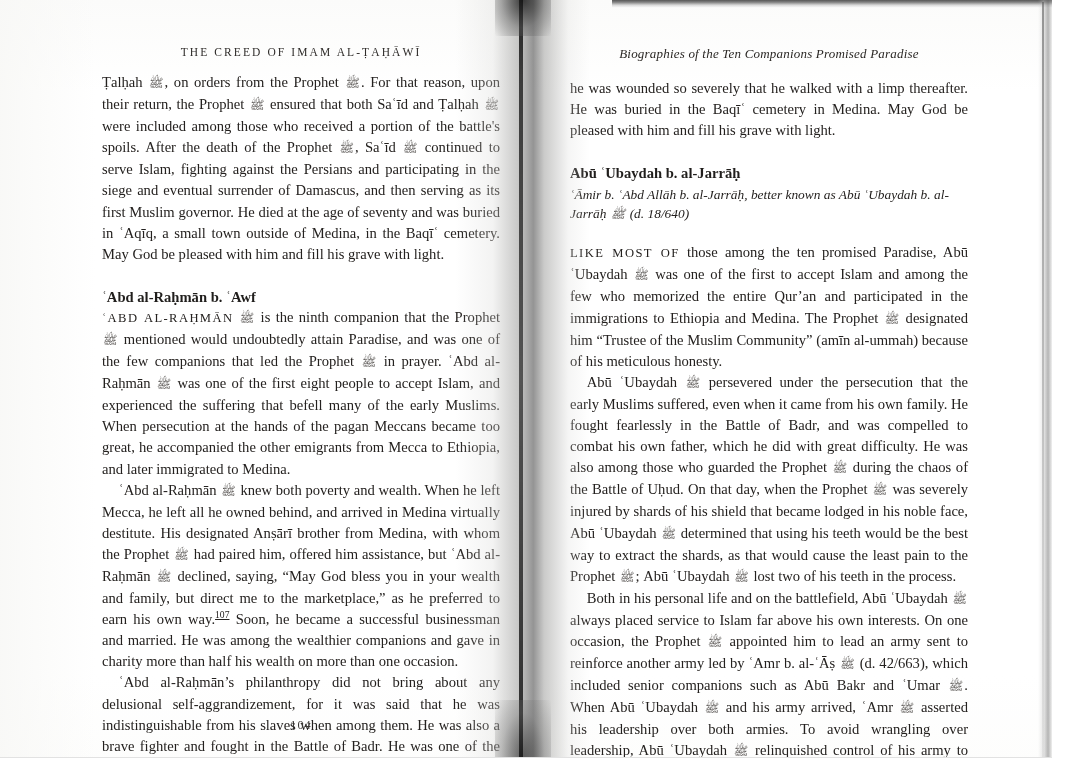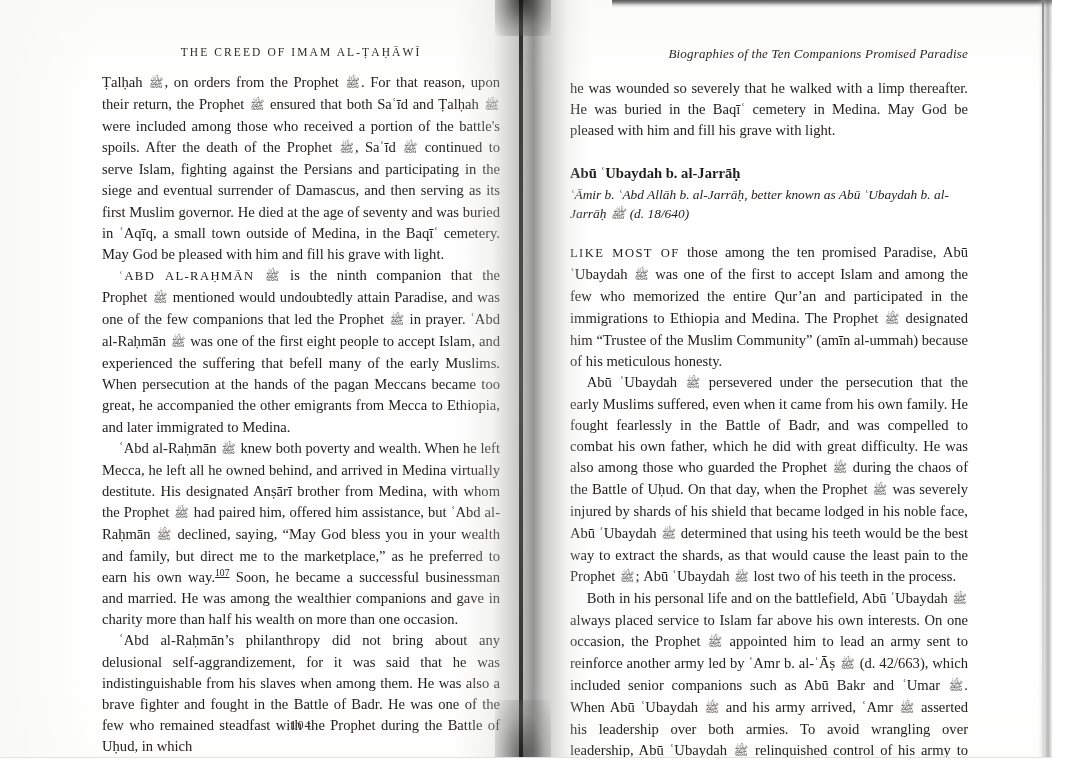--- a/index.html
+++ b/index.html
@@ -132,21 +132,21 @@
 
   .runhead {
     text-align: center;
     font-size: 11.5px;
     letter-spacing: 2.1px;
     color: #2f2c2a;
     margin: 0 0 14px 0;
     white-space: nowrap;
   }
   .runhead-right {
-    text-align: right;
+    text-align: center;
     font-style: italic;
     font-size: 13px;
     letter-spacing: .2px;
     color: #2a2724;
     margin: 0 0 16px 0;
     white-space: nowrap;
   }
 
   p.body {
     margin: 0;
@@ -217,20 +217,21 @@
 <div class="scan">
 
   <div class="page page-left">
     <div class="mottle-l"></div>
     <div class="textblock">
 
       <div class="runhead">THE CREED OF IMAM AL-ṬAḤĀWĪ</div>
 
       <p class="body">Ṭalḥah <span class="honorific">ﷺ</span>, on orders from the Prophet <span class="honorific">ﷺ</span>. For that reason, upon their return, the Prophet <span class="honorific">ﷺ</span> ensured that both Saʿīd and Ṭalḥah <span class="honorific">ﷺ</span> were included among those who received a portion of the battle's spoils. After the death of the Prophet <span class="honorific">ﷺ</span>, Saʿīd <span class="honorific">ﷺ</span> continued to serve Islam, fighting against the Persians and participating in the siege and eventual surrender of Damascus, and then serving as its first Muslim governor. He died at the age of seventy and was buried in ʿAqīq, a small town outside of Medina, in the Baqīʿ cemetery. May God be pleased with him and fill his grave with light.</p>
 
+      <div class="head-name">ʿAbd al-Raḥmān b. ʿAwf</div>
 
       <p class="body"><span class="smallcaps">ʿABD AL-RAḤMĀN</span><span> <span class="honorific">ﷺ</span> is the ninth companion that the Prophet <span class="honorific">ﷺ</span> mentioned would undoubtedly attain Paradise, and was one of the few companions that led the Prophet <span class="honorific">ﷺ</span> in prayer. ʿAbd al-Raḥmān <span class="honorific">ﷺ</span> was one of the first eight people to accept Islam, and experienced the suffering that befell many of the early Muslims. When persecution at the hands of the pagan Meccans became too great, he accompanied the other emigrants from Mecca to Ethiopia, and later immigrated to Medina.</span></p>
 
       <p class="body"><span>ʿAbd al-Raḥmān <span class="honorific">ﷺ</span> knew both poverty and wealth. When he left Mecca, he left all he owned behind, and arrived in Medina virtually destitute. His designated Anṣārī brother from Medina, with whom the Prophet <span class="honorific">ﷺ</span> had paired him, offered him assistance, but ʿAbd al-Raḥmān <span class="honorific">ﷺ</span> declined, saying, “May God bless you in your wealth and family, but direct me to the marketplace,” as he preferred to earn his own way.</span><span class="sup">107</span><span> Soon, he became a successful businessman and married. He was among the wealthier companions and gave in charity more than half his wealth on more than one occasion.</span></p>
 
       <p class="body">ʿAbd al-Raḥmān’s philanthropy did not bring about any delusional self-aggrandizement, for it was said that he was indistinguishable from his slaves when among them. He was also a brave fighter and fought in the Battle of Badr. He was one of the few who remained steadfast with the Prophet  during the Battle of Uḥud, in which</p>
     </div>
 
     <div class="folio">104</div>
   </div>

